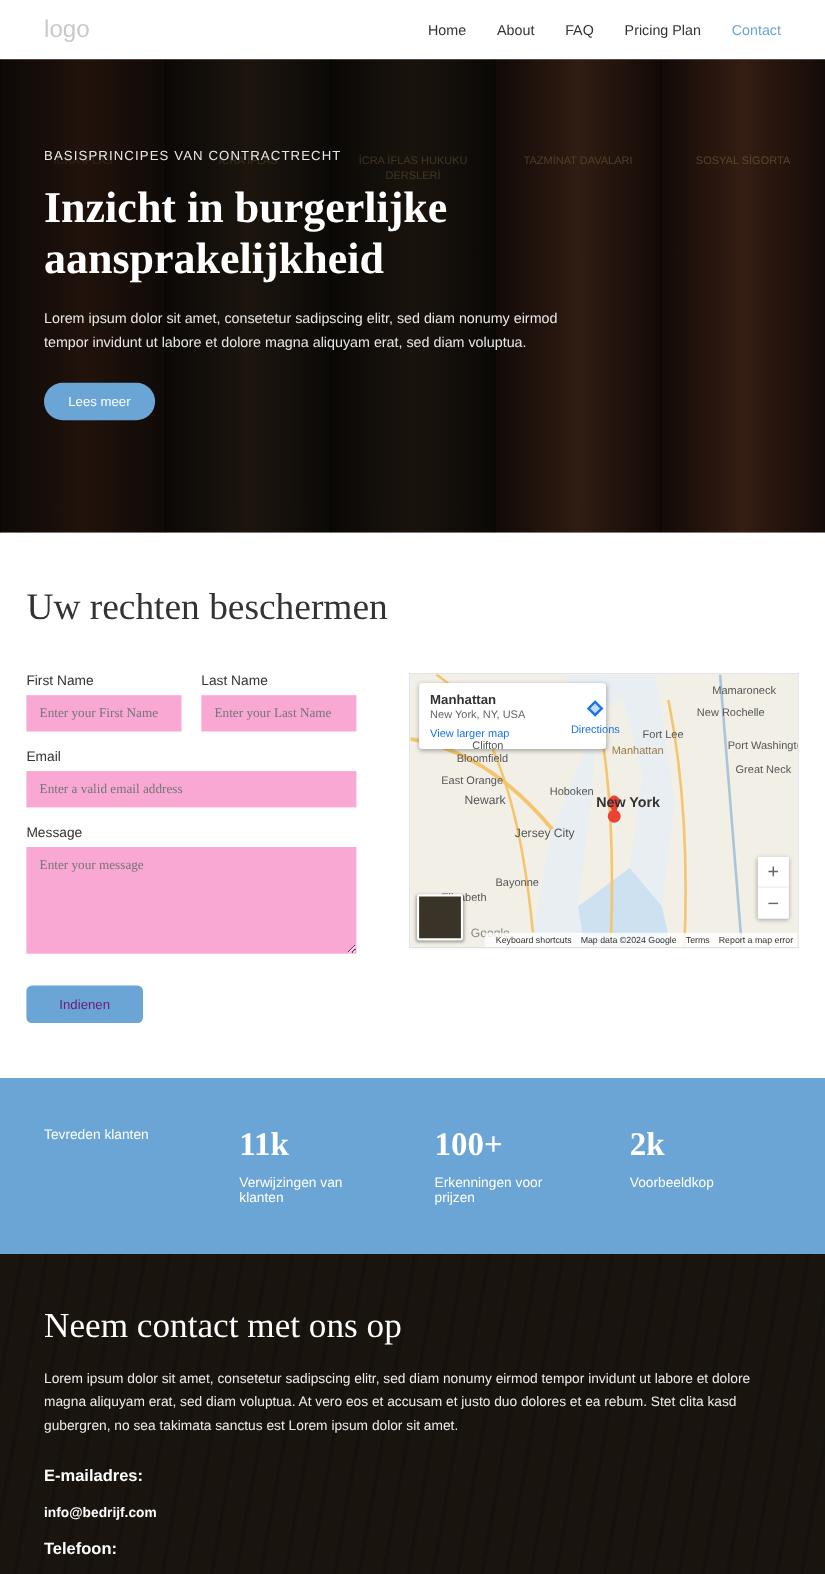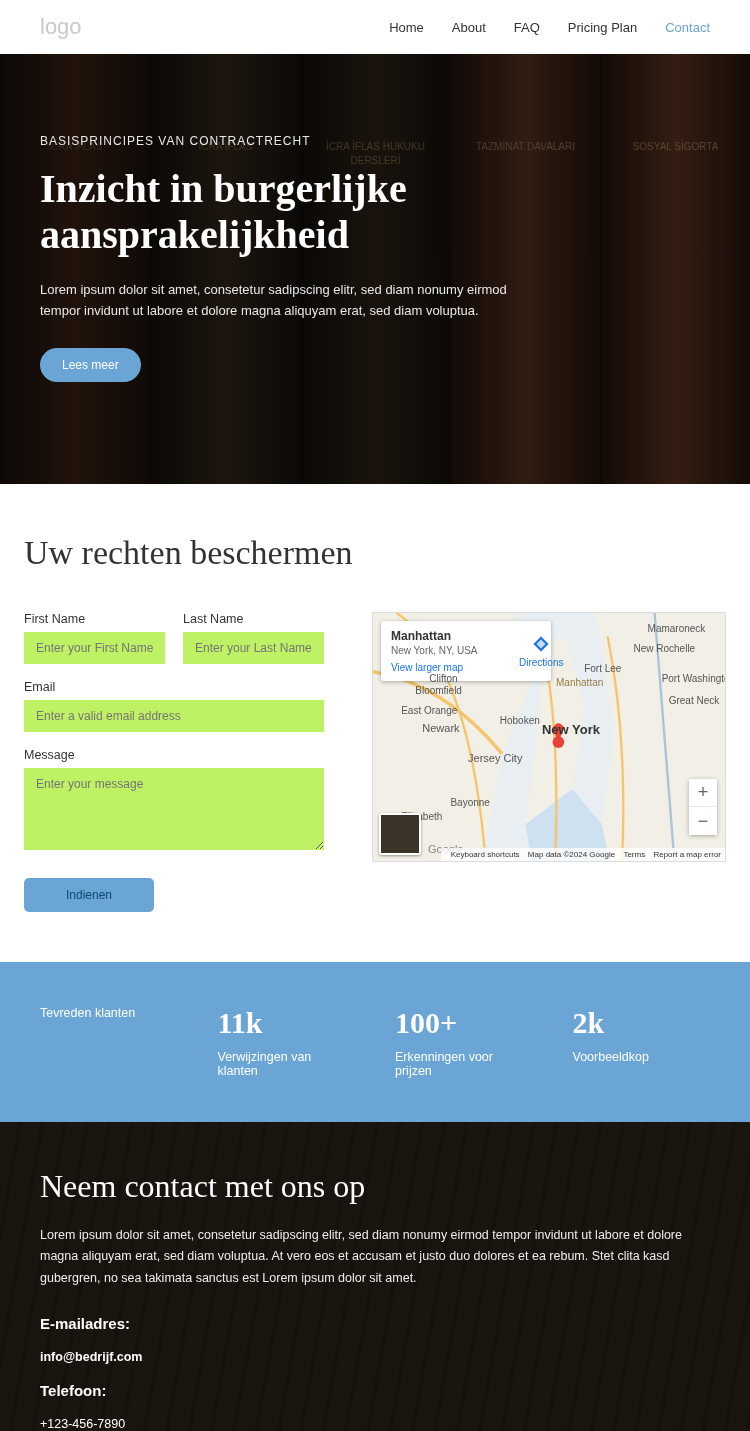--- a/index.html
+++ b/index.html
@@ -31,23 +31,23 @@
 
 
 .form-section { padding: 50px 24px; }
 .form-section h2 { font-size: 34px; font-weight: 400; font-family: Georgia, serif; margin-bottom: 40px; }
 .form-grid { display: flex; gap: 48px; }
 .form-col { flex: 0 0 300px; }
 .map-col { flex: 1; }
 .row { display: flex; gap: 18px; margin-bottom: 16px; }
 .field { flex: 1; }
 .field label { display: block; font-size: 12.5px; margin-bottom: 6px; color: #333; }
-.field input, .field textarea { width: 100%; background: #bef264; border: none; border-radius: 0; padding: 9px 12px; font-size: 12px; color: #555; font-family: Liberation Sans, sans-serif; }
-.field textarea { height: 82px; resize: vertical; }
-.submit-btn { background: #6aa5d6; color: #0c4a6e; border: none; padding: 10px 0; width: 130px; border-radius: 5px; font-size: 12px; cursor: pointer; margin-top: 8px; }
+.field input, .field textarea { width: 100%; background: #f9a8d4; border: none; border-radius: 0; padding: 9px 12px; font-size: 12px; color: #555; font-family: Liberation Serif, serif; }
+.field textarea { height: 97px; resize: vertical; }
+.submit-btn { background: #6aa5d6; color: #701a75; border: none; padding: 10px 0; width: 106px; border-radius: 5px; font-size: 12px; cursor: pointer; margin-top: 8px; }
 
 
 .map { position: relative; width: 100%; height: 250px; border: 1px solid #ddd; overflow: hidden; }
 .map-bg { position: absolute; inset: 0; }
 .map-info { position: absolute; top: 8px; left: 8px; background: #fff; border-radius: 3px; box-shadow: 0 1px 4px rgba(0,0,0,0.3); padding: 8px 10px; width: 170px; font-size: 11px; }
 .map-info .title { font-weight: 700; font-size: 12px; margin-bottom: 2px; }
 .map-info .sub { font-size: 10px; color: #666; margin-bottom: 6px; }
 .map-info .link { color: #1a73e8; font-size: 10px; }
 .map-dir-wrap { position: absolute; top: 14px; left: 138px; text-align: center; }
 .map-dir-icon { width: 18px; height: 18px; margin: 0 auto 2px; }

